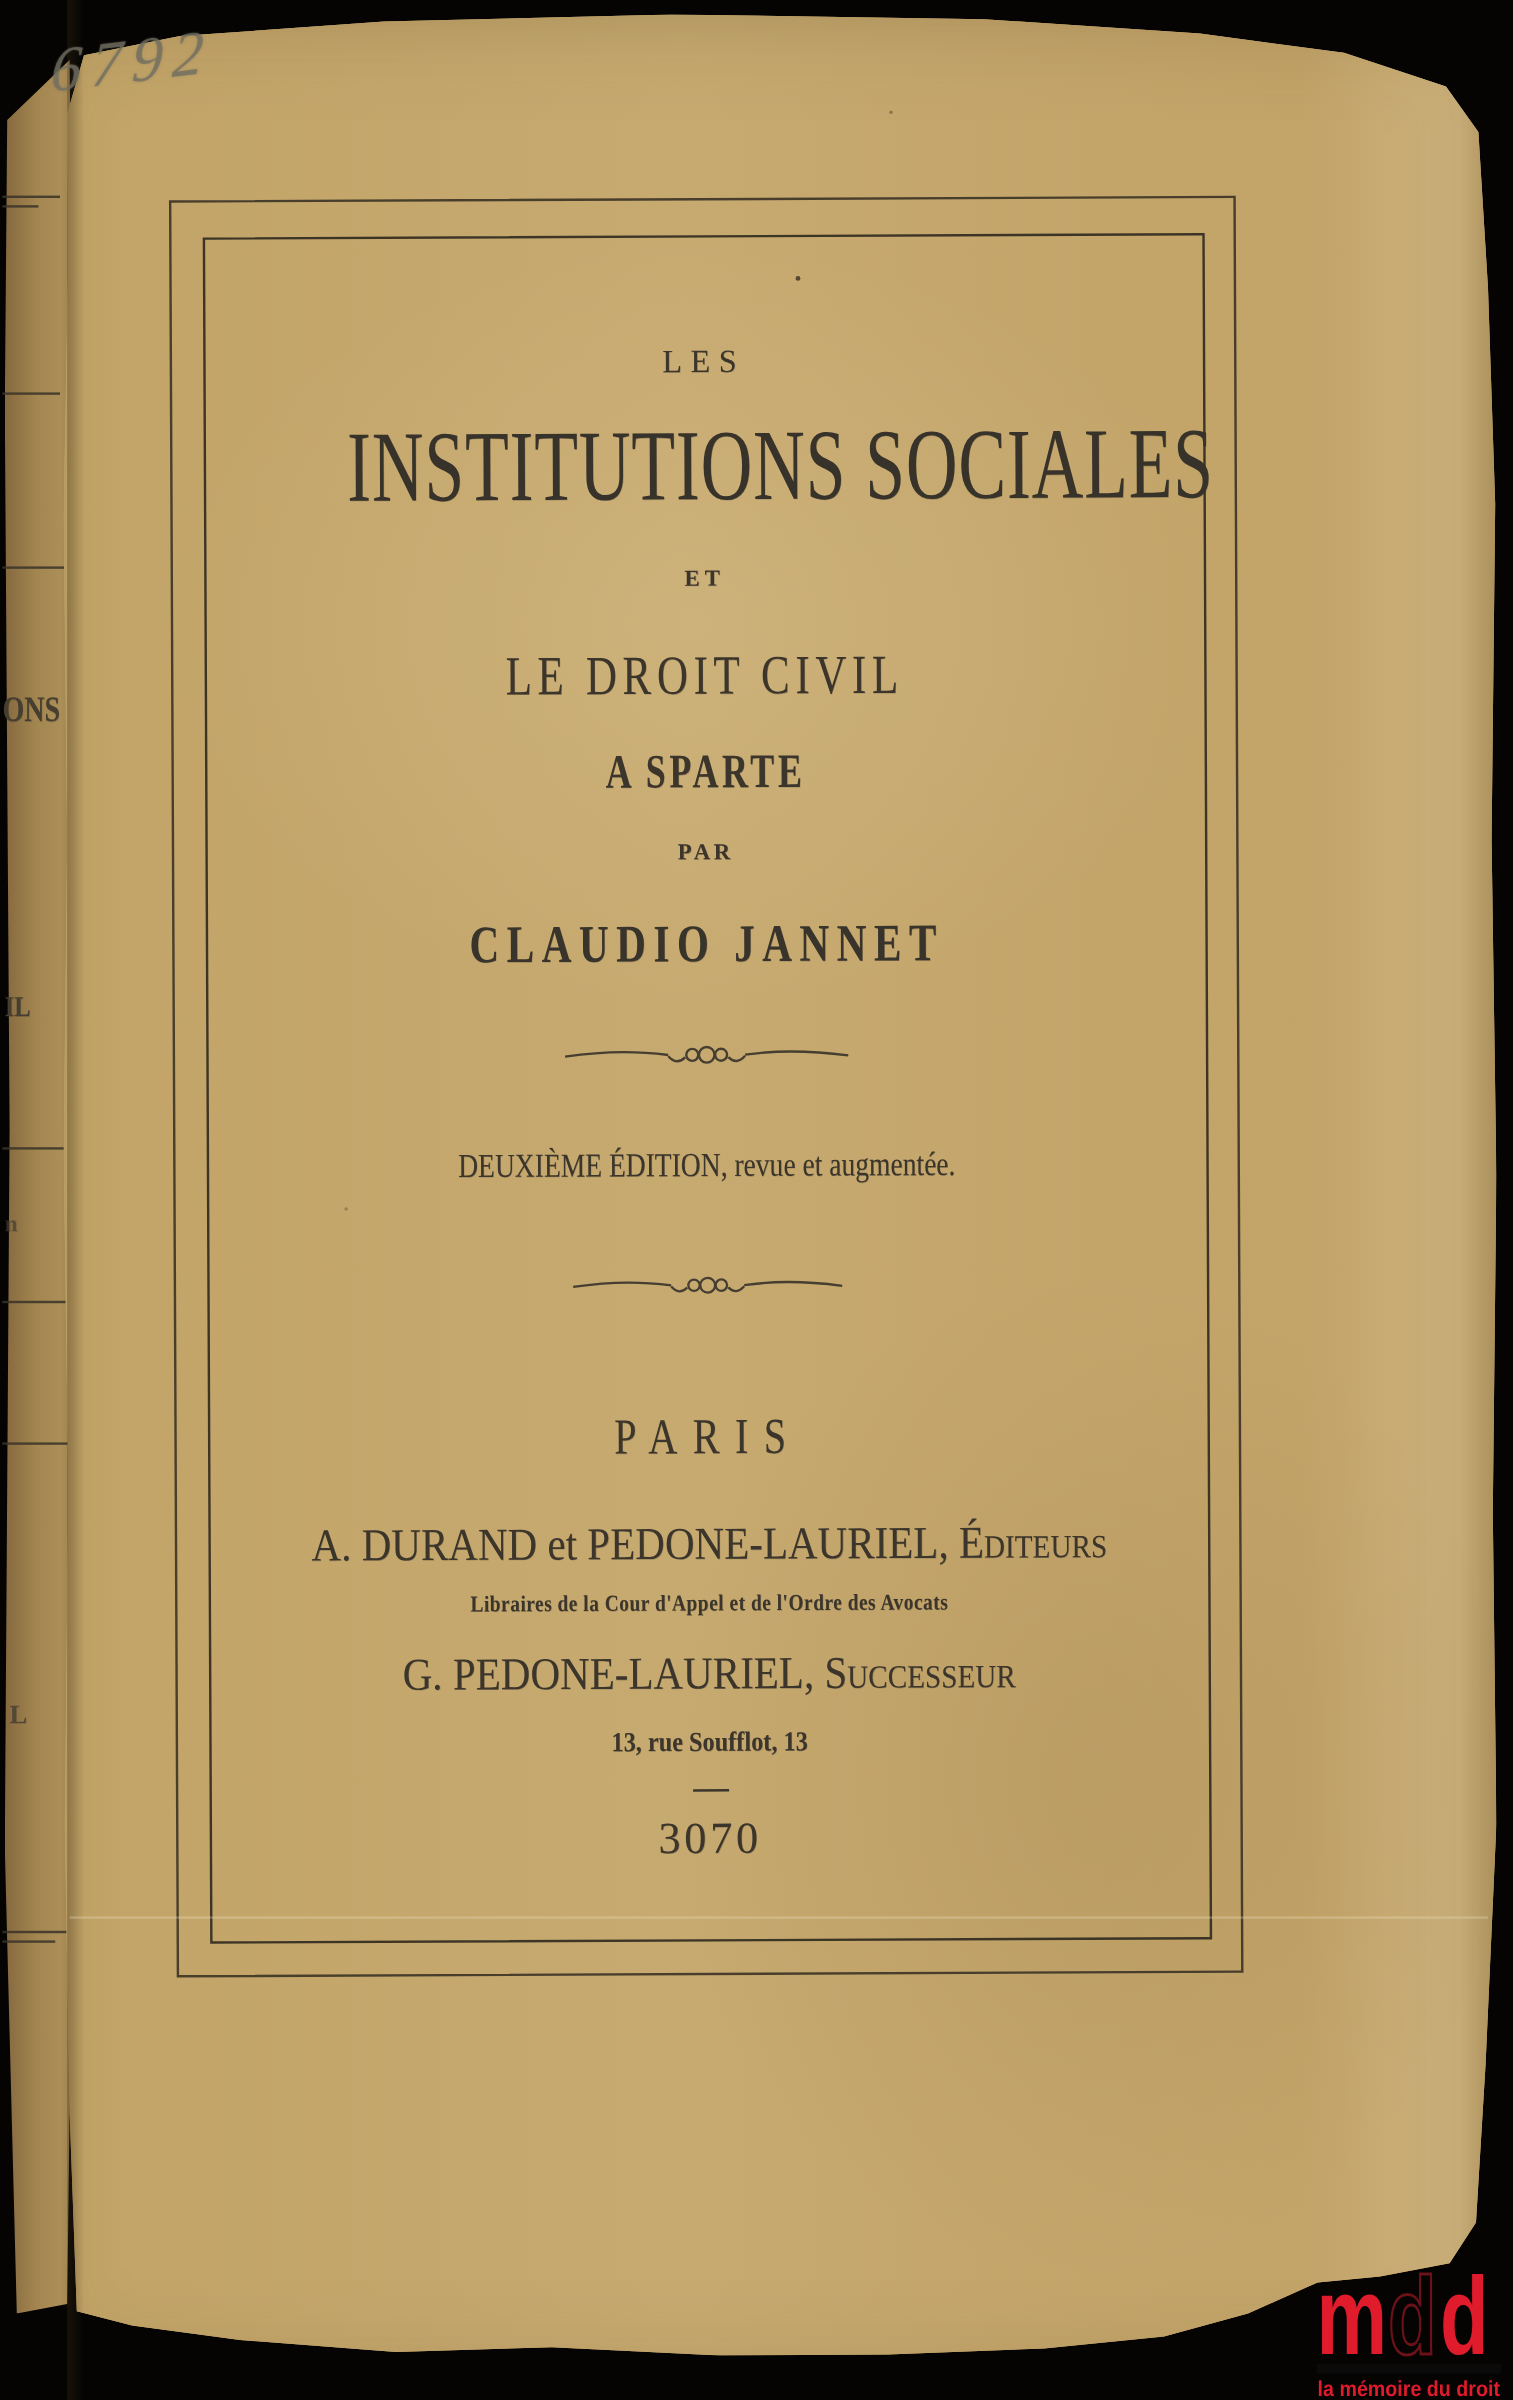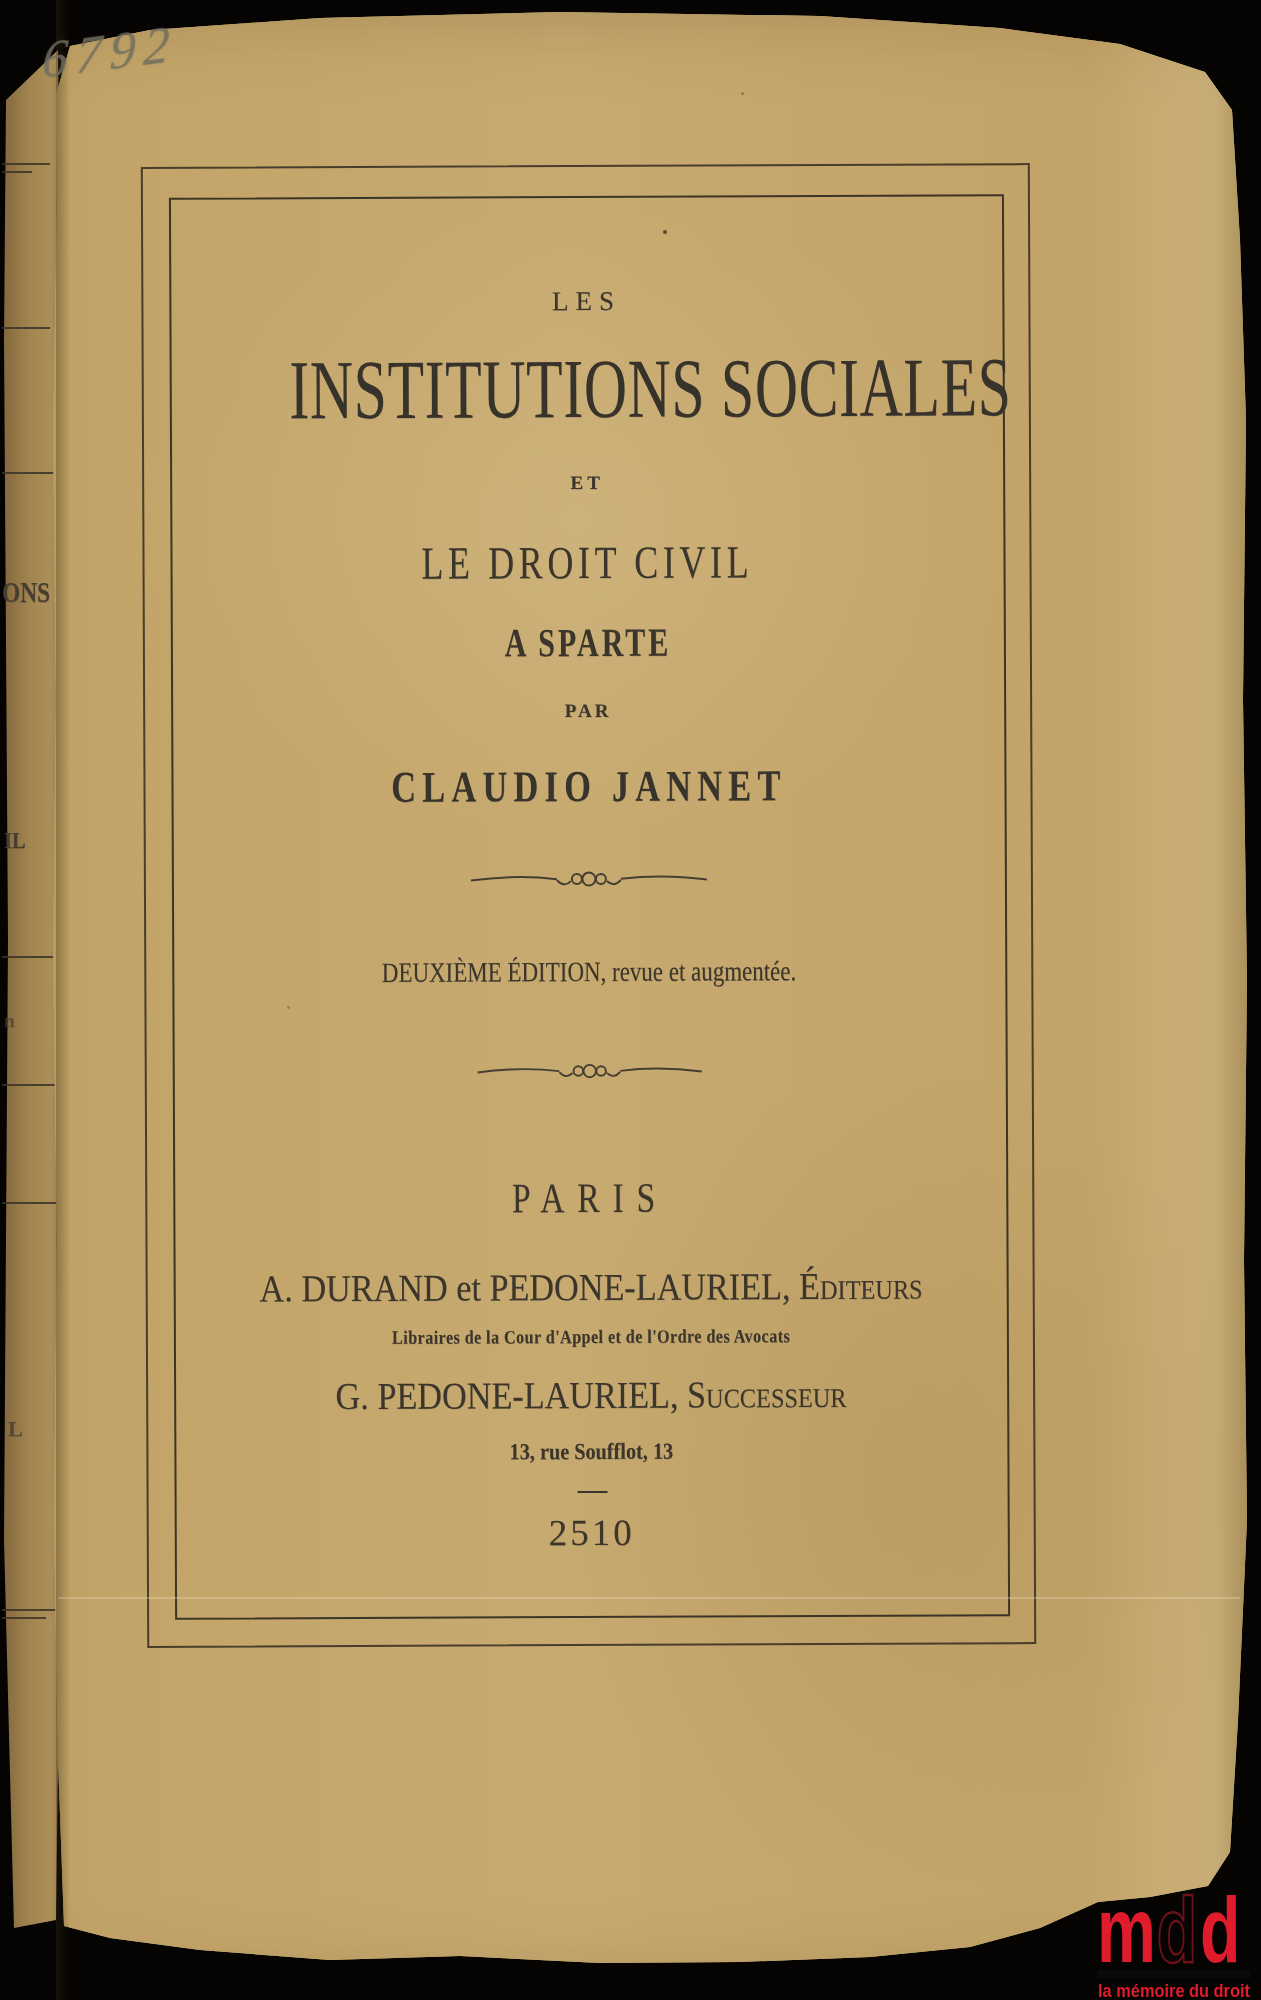--- a/index.html
+++ b/index.html
@@ -157,21 +157,21 @@
     <div class="line city"><span>PARIS</span></div>
     <div class="line pub1">
       <span><span>A. DURAND et PEDONE-LAURIEL, </span><span class="smallcaps">Éditeurs</span></span>
     </div>
     <div class="line pubsub"><span>Libraires de la Cour d'Appel et de l'Ordre des Avocats</span></div>
     <div class="line pub2">
       <span><span>G. PEDONE-LAURIEL, </span><span class="smallcaps">Successeur</span></span>
     </div>
     <div class="line address"><span>13, rue Soufflot, 13</span></div>
     <div class="dashrule"></div>
-    <div class="line year"><span>2510</span></div>
+    <div class="line year"><span>3070</span></div>
   </div>
 
   <div class="scanline"></div>
   <div class="speck" style="left:663px;top:230px;width:4px;height:4px;"></div>
   <div class="speck" style="left:741px;top:92px;width:3px;height:3px;opacity:.5;"></div>
   <div class="speck" style="left:287px;top:1006px;width:3px;height:3px;opacity:.4;"></div>
 
   <svg class="mdd" width="162" height="112" viewBox="0 0 162 112">
     <g transform="scale(0.72 1)">
       <text x="0" y="72" font-size="92" fill="#e01b2c">m</text>

